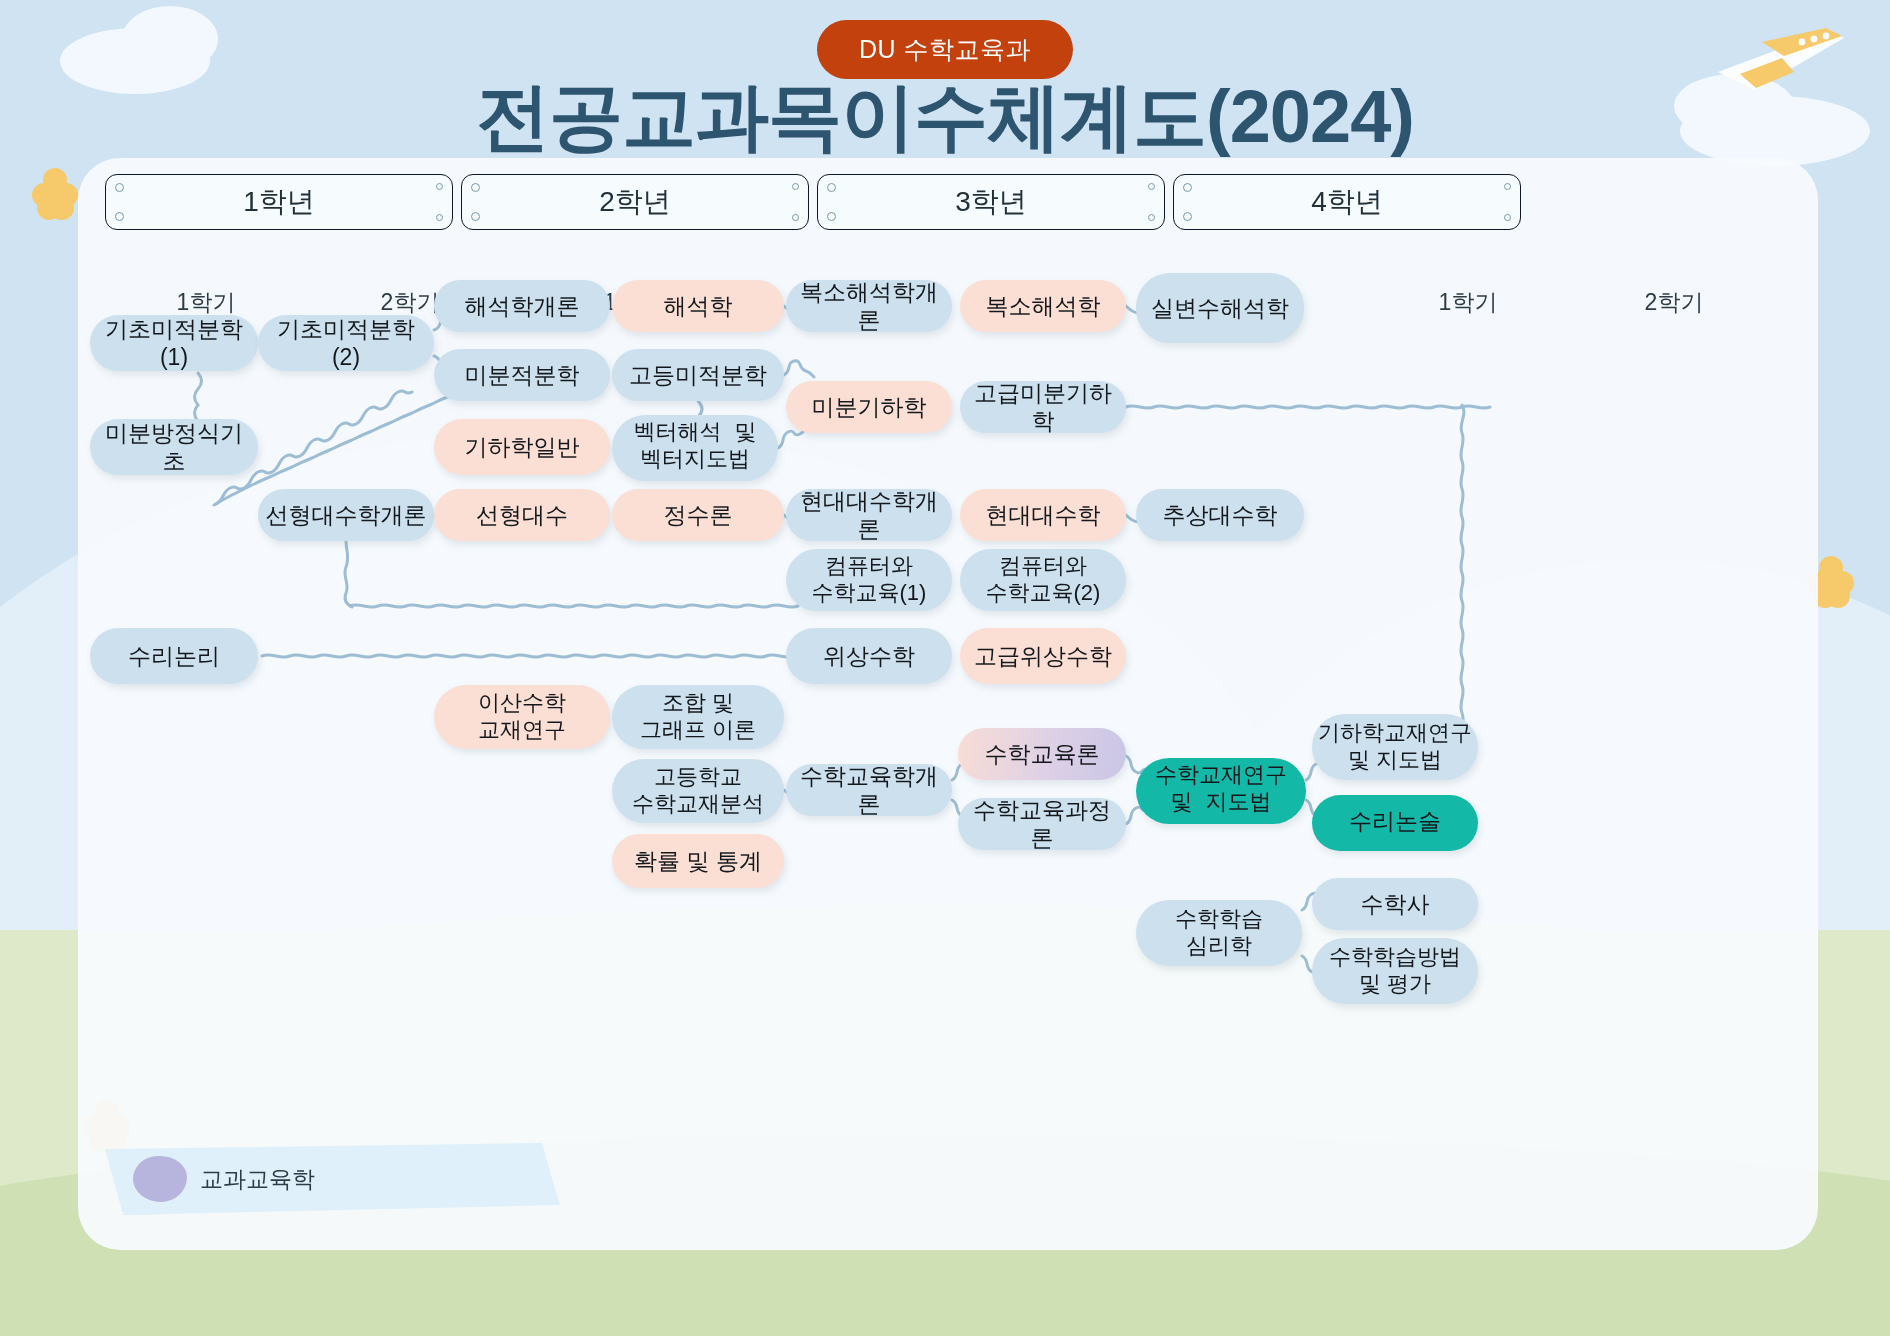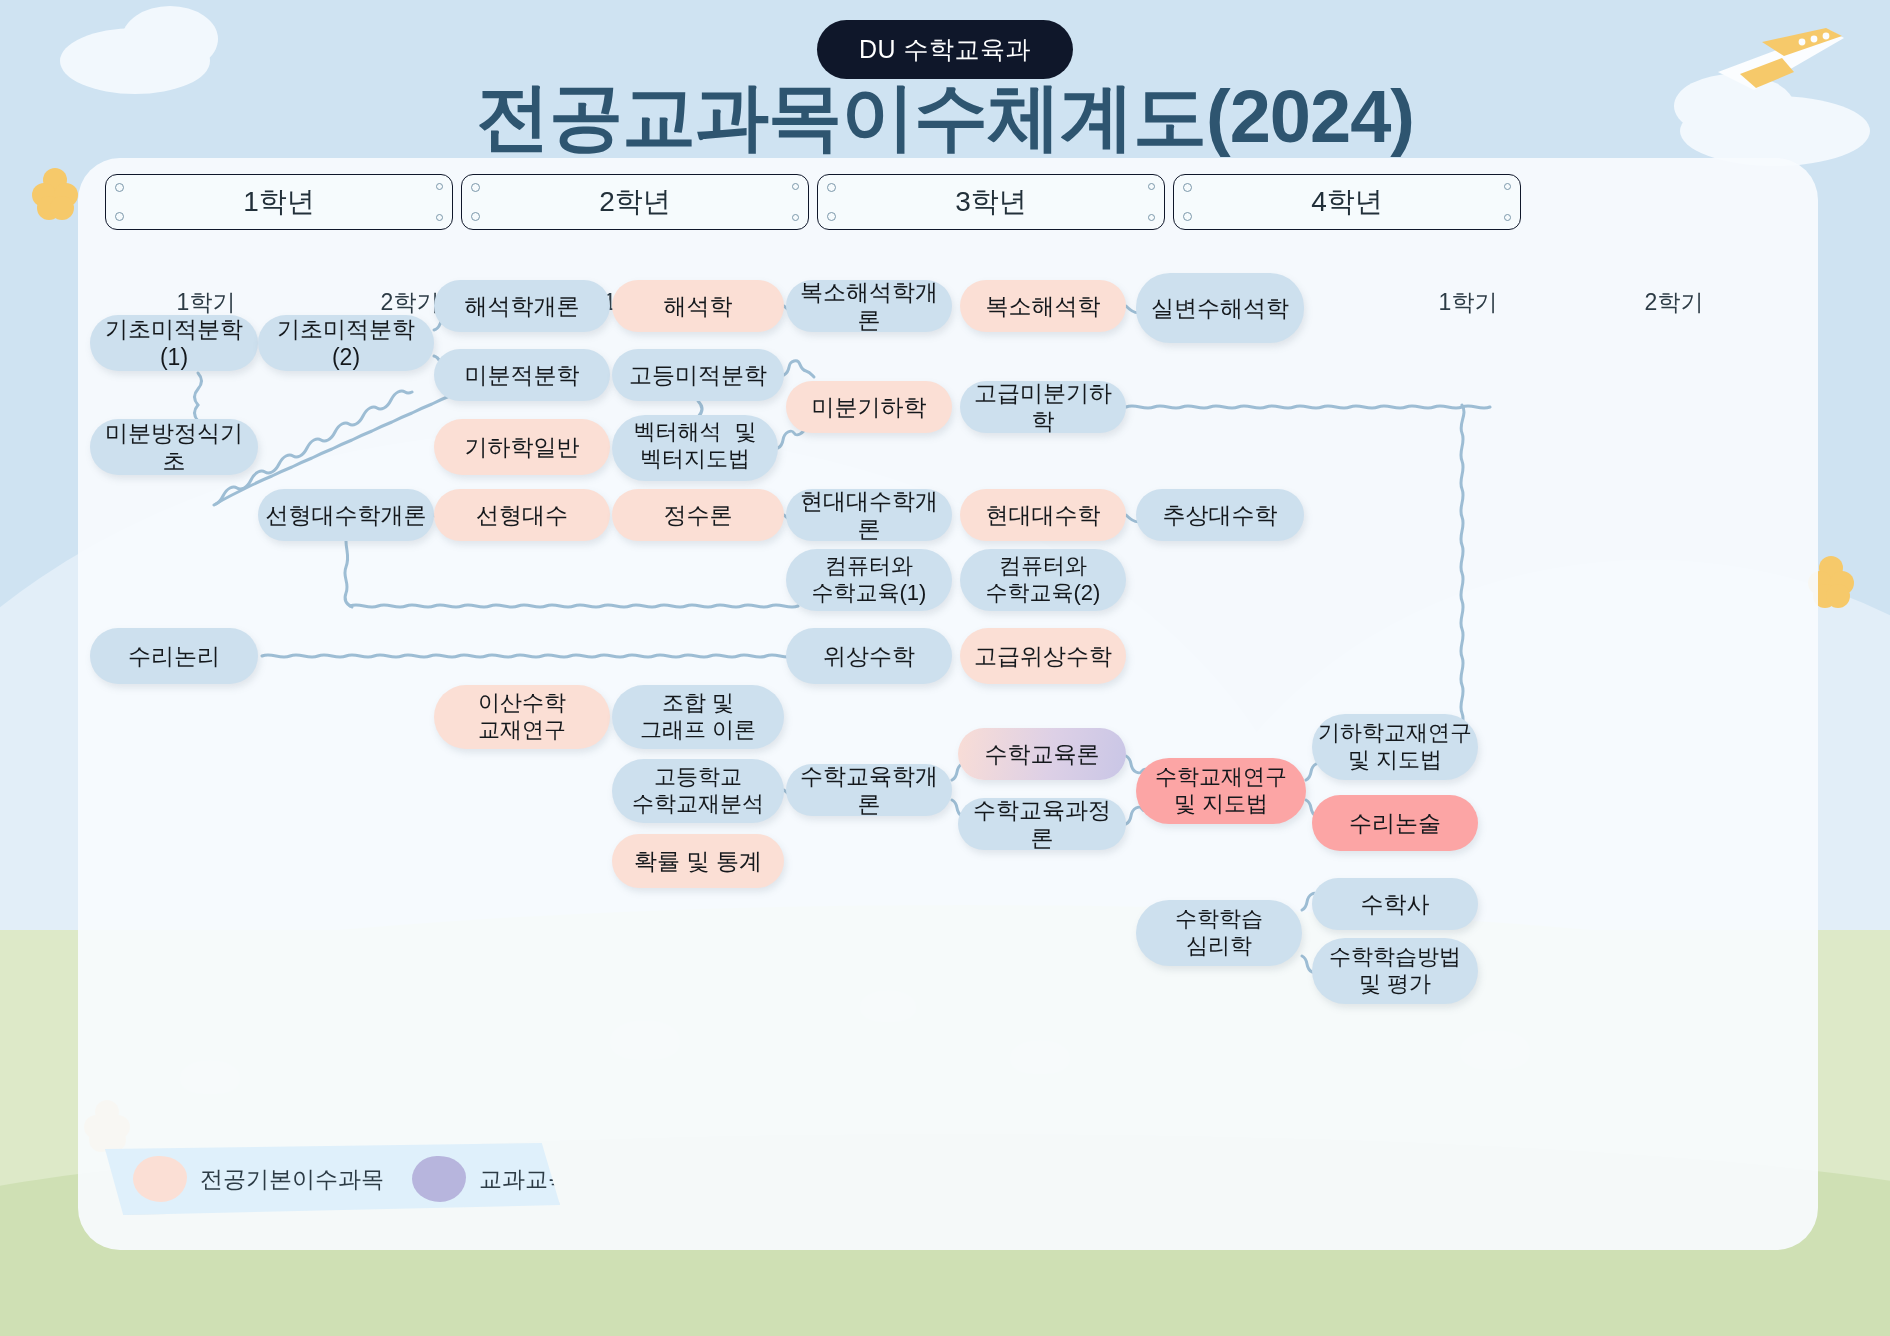--- a/index.html
+++ b/index.html
@@ -49,21 +49,21 @@
   
   #board {
     position:absolute; left:78px; top:158px; width:1740px; height:1092px;
     background:rgba(247,251,254,0.93);
     border-radius:42px;
   }
 
   
   #badge {
     position:absolute; left:50%; transform:translateX(-50%); top:20px;
-    background:#0f172a; color:#ffffff;
+    background:#c2410c; color:#ffffff;
     padding:13px 42px; border-radius:30px;
     font-size:25px; letter-spacing:.5px; white-space:nowrap;
   }
   #title {
     position:absolute; left:50%; transform:translateX(-50%); top:68px;
     color:#2e5570; font-size:74px; font-weight:bold; white-space:nowrap;
     letter-spacing:-1px;
   }
 
   
@@ -92,21 +92,21 @@
     position:absolute;
     display:flex; align-items:center; justify-content:center;
     text-align:center;
     border-radius:34px;
     font-size:23px; color:#14181c; line-height:1.22;
     box-shadow:2px 4px 7px rgba(110,130,145,0.17);
     padding:2px 6px;
   }
   .node.blue   { background:#cde0ee; }
   .node.pink   { background:#fbdfd5; }
-  .node.purple { background:#fca5a5; }
+  .node.purple { background:#14b8a6;font-family:Liberation Mono, monospace; }
   .node.grad   { background:linear-gradient(100deg,#f9ddd6 0%,#ddd0e6 55%,#c9c6e6 100%); }
   .node.two    { font-size:22px; }
 
   
   #wires { position:absolute; left:0; top:0; width:1890px; height:1336px; pointer-events:none; }
   #wires path { fill:none; stroke:#9dbdd4; stroke-width:3; stroke-linecap:round; }
 
   
   #legend {
     position:absolute; left:105px; top:1143px; width:455px; height:72px;
@@ -401,20 +401,16 @@
 심리학</span>
     </div>
     <div class="node blue two" style="left: 1312px; top: 938px; width: 166px; height: 66px;">
       <span style="white-space: pre-line;">수학학습방법
 및 평가</span>
     </div>
   </div>
 
 <div id="legend">
   <div class="legend-item">
-    <span class="legend-swatch pink"></span>
-    <span class="legend-text">전공기본이수과목</span>
-  </div>
-  <div class="legend-item">
     <span class="legend-swatch purple"></span>
     <span class="legend-text">교과교육학</span>
   </div>
 </div>
 
 </body></html>

